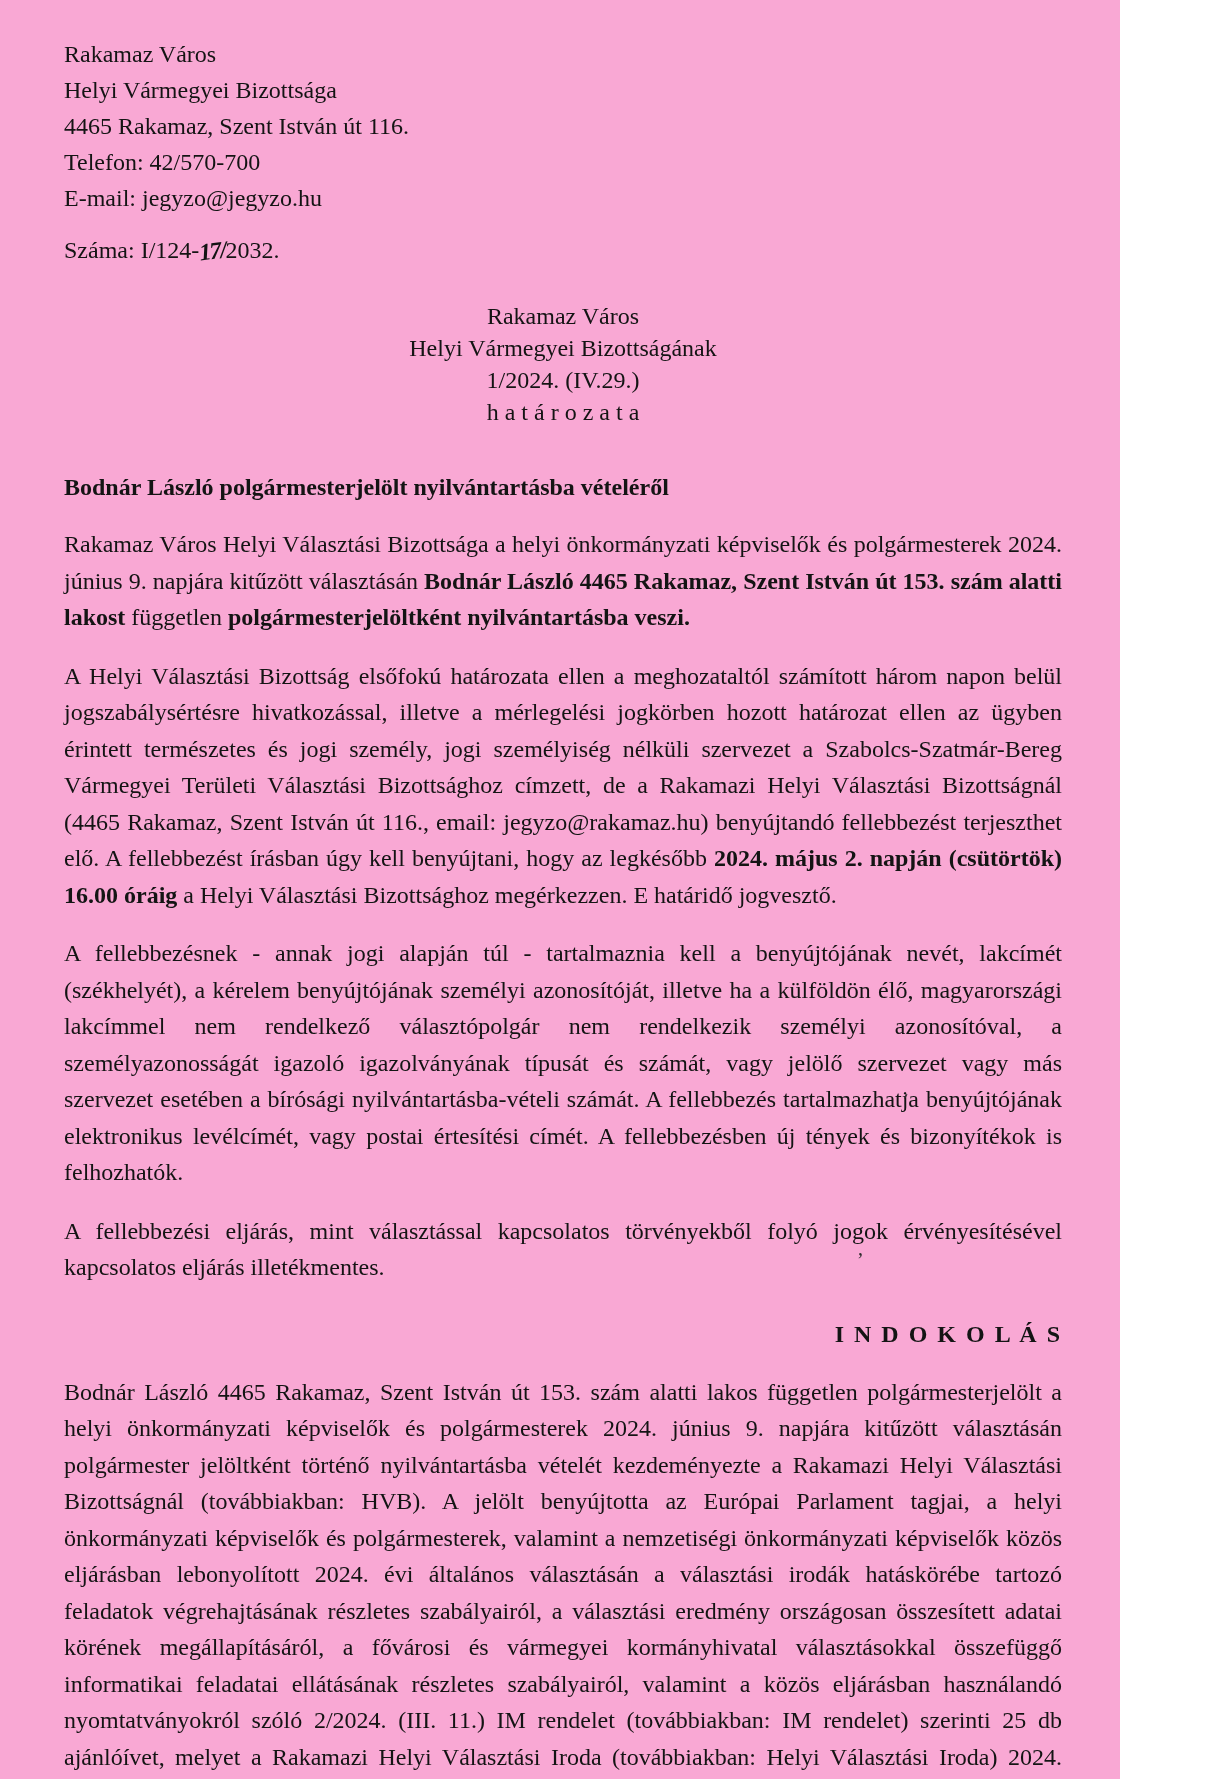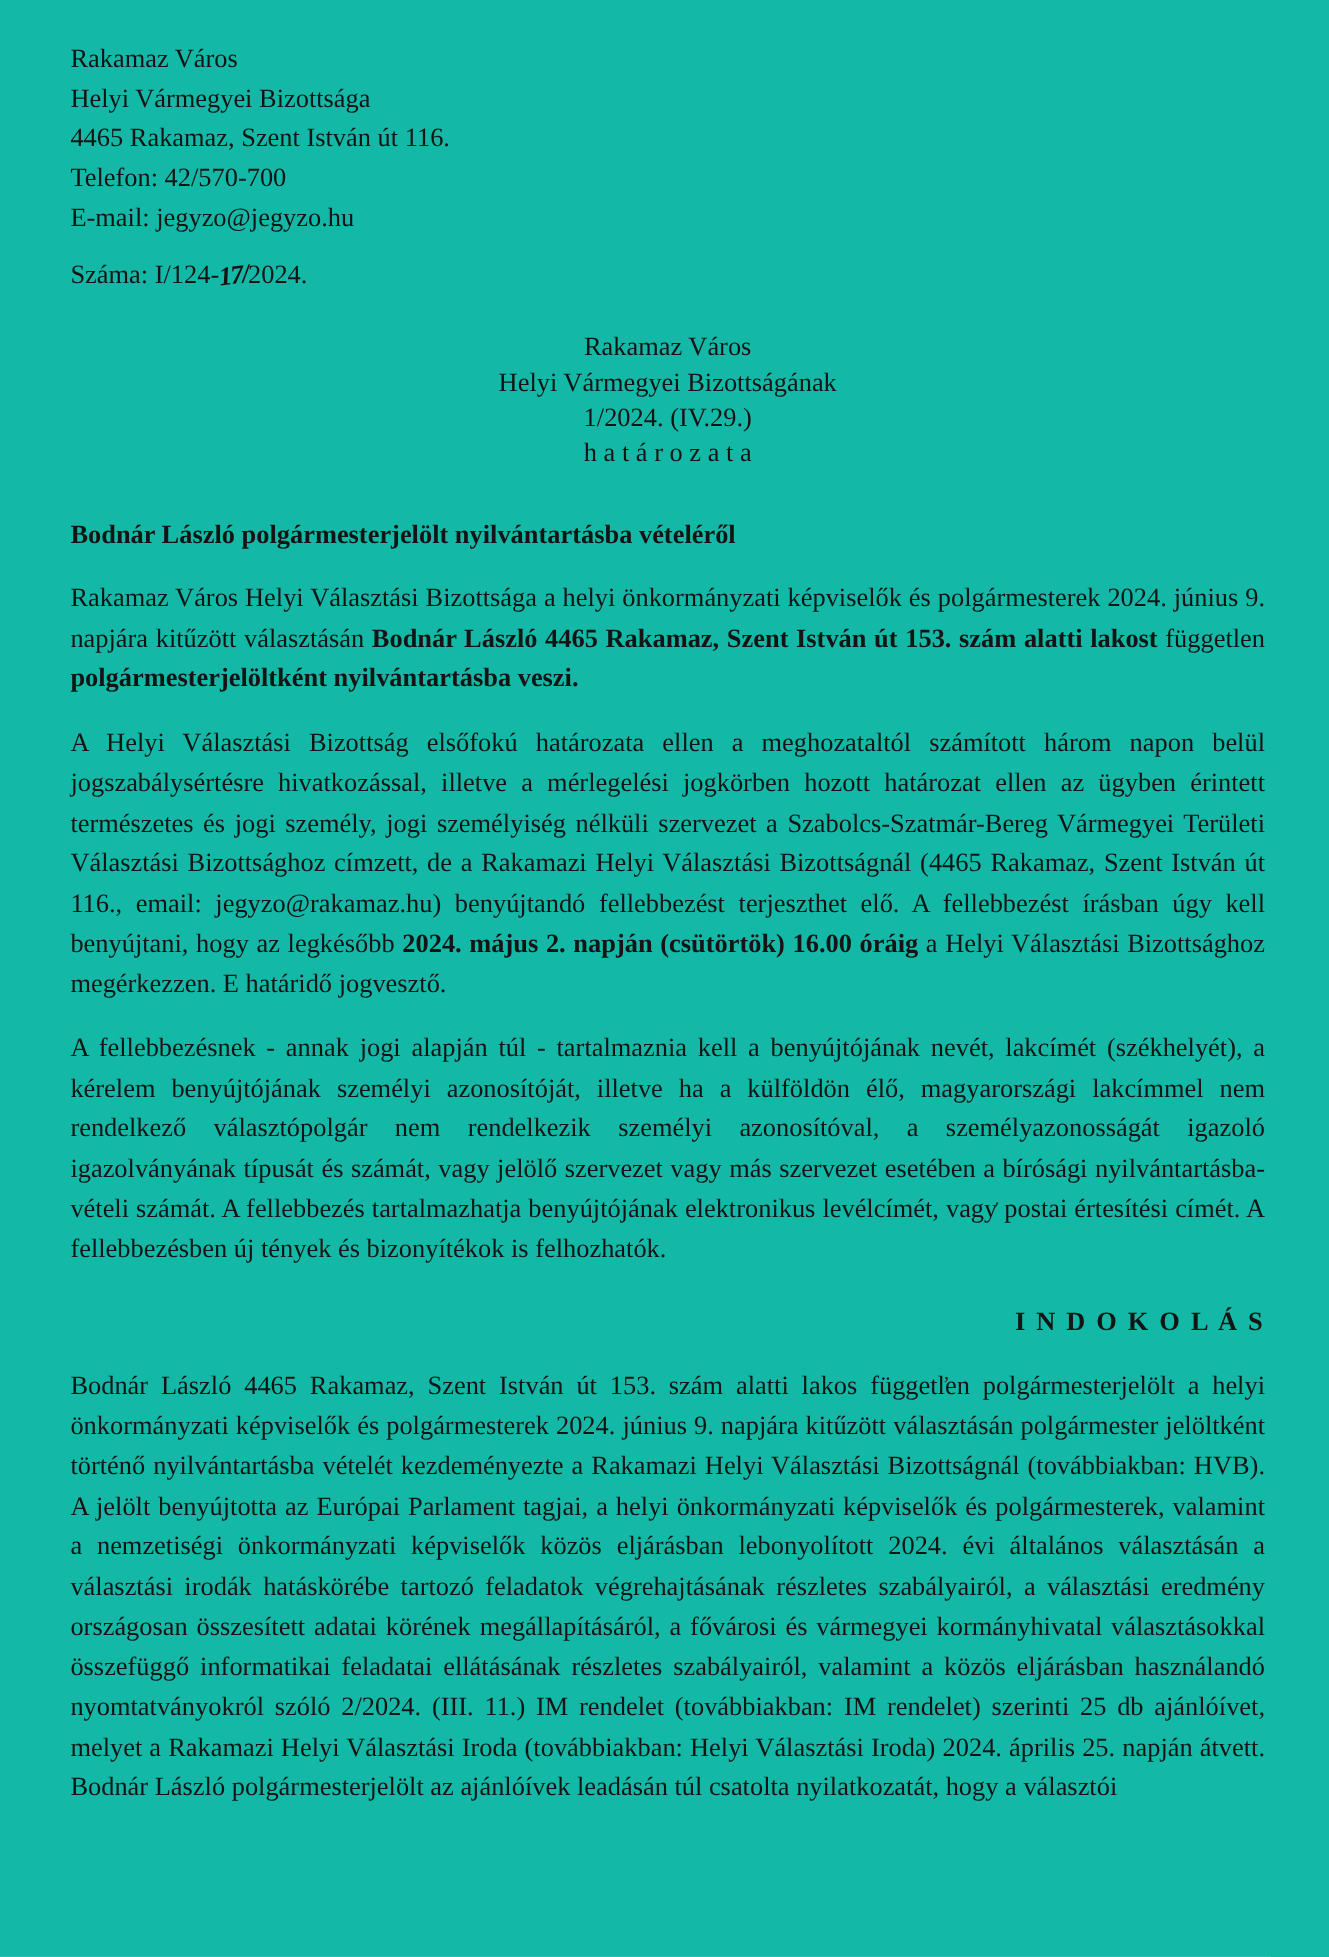--- a/index.html
+++ b/index.html
@@ -1,21 +1,21 @@
 <!DOCTYPE html>
 <html lang="hu"><head>
 <meta charset="utf-8">
 <style>
   html,body { margin:0; padding:0; background:#ffffff; }
   .page {
     position:relative;
-    width:1208px;
+    width:1120px;
     height:1779px;
     overflow:hidden;
-    background:#14b8a6;
+    background:#f9a8d4;
     color:#141414;
     font-family:"Liberation Serif", serif;
     font-size:24px;
   }
   .inner { padding:36px 58px 0 64px; }
 
   .letterhead p { margin:0; line-height:36px; }
 
   .case-number { margin:16px 0 0 0; line-height:36px; }
   .hand {
@@ -66,37 +66,38 @@
   <div class="inner">
 
     <div class="letterhead">
       <p>Rakamaz Város</p>
       <p>Helyi Vármegyei Bizottsága</p>
       <p>4465 Rakamaz, Szent István út 116.</p>
       <p>Telefon: 42/570-700</p>
       <p>E-mail: jegyzo@jegyzo.hu</p>
     </div>
 
-    <p class="case-number"><span>Száma: I/124-</span><span class="hand">17/</span><span>2024.</span></p>
+    <p class="case-number"><span>Száma: I/124-</span><span class="hand">17/</span><span>2032.</span></p>
 
     <div class="title-block">
       <div>Rakamaz Város</div>
       <div>Helyi Vármegyei Bizottságának</div>
       <div>1/2024. (IV.29.)</div>
       <div>h a t á r o z a t a</div>
     </div>
 
     <div class="subject">Bodnár László polgármesterjelölt nyilvántartásba vételéről</div>
 
     <p class="body"><span>Rakamaz Város Helyi Választási Bizottsága a helyi önkormányzati képviselők és polgármesterek 2024. június 9. napjára kitűzött választásán </span><span class="b">Bodnár László 4465 Rakamaz, Szent István út 153. szám alatti lakost</span><span> független </span><span class="b">polgármesterjelöltként nyilvántartásba veszi.</span></p>
 
     <p class="body"><span>A Helyi Választási Bizottság elsőfokú határozata ellen a meghozataltól számított három napon belül jogszabálysértésre hivatkozással, illetve a mérlegelési jogkörben hozott határozat ellen az ügyben érintett természetes és jogi személy, jogi személyiség nélküli szervezet a Szabolcs-Szatmár-Bereg Vármegyei Területi Választási Bizottsághoz címzett, de a Rakamazi Helyi Választási Bizottságnál (4465 Rakamaz, Szent István út 116., email: jegyzo@rakamaz.hu) benyújtandó fellebbezést terjeszthet elő. A fellebbezést írásban úgy kell benyújtani, hogy az legkésőbb </span><span class="b">2024. május 2. napján (csütörtök) 16.00 óráig</span><span> a Helyi Választási Bizottsághoz megérkezzen. E határidő jogvesztő.</span></p>
 
     <p class="body">A fellebbezésnek - annak jogi alapján túl - tartalmaznia kell a benyújtójának nevét, lakcímét (székhelyét), a kérelem benyújtójának személyi azonosítóját, illetve ha a külföldön élő, magyarországi lakcímmel nem rendelkező választópolgár nem rendelkezik személyi azonosítóval, a személyazonosságát igazoló igazolványának típusát és számát, vagy jelölő szervezet vagy más szervezet esetében a bírósági nyilvántartásba-vételi számát. A fellebbezés tartalmazhatja benyújtójának elektronikus levélcímét, vagy postai értesítési címét. A fellebbezésben új tények és bizonyítékok is felhozhatók.</p>
 
+    <p class="body">A fellebbezési eljárás, mint választással kapcsolatos törvényekből folyó jogok érvényesítésével kapcsolatos eljárás illetékmentes.</p>
 
     <div class="heading">I N D O K O L Á S</div>
 
     <p class="body">Bodnár László 4465 Rakamaz, Szent István út 153. szám alatti lakos független polgármesterjelölt a helyi önkormányzati képviselők és polgármesterek 2024. június 9. napjára kitűzött választásán polgármester jelöltként történő nyilvántartásba vételét kezdeményezte a Rakamazi Helyi Választási Bizottságnál (továbbiakban: HVB). A jelölt benyújtotta az Európai Parlament tagjai, a helyi önkormányzati képviselők és polgármesterek, valamint a nemzetiségi önkormányzati képviselők közös eljárásban lebonyolított 2024. évi általános választásán a választási irodák hatáskörébe tartozó feladatok végrehajtásának részletes szabályairól, a választási eredmény országosan összesített adatai körének megállapításáról, a fővárosi és vármegyei kormányhivatal választásokkal összefüggő informatikai feladatai ellátásának részletes szabályairól, valamint a közös eljárásban használandó nyomtatványokról szóló 2/2024. (III. 11.) IM rendelet (továbbiakban: IM rendelet) szerinti 25 db ajánlóívet, melyet a Rakamazi Helyi Választási Iroda (továbbiakban: Helyi Választási Iroda) 2024. április 25. napján átvett. Bodnár László polgármesterjelölt az ajánlóívek leadásán túl csatolta nyilatkozatát, hogy a választói</p>
 
   </div>
 
   <span class="artifact artifact-1">ʹ</span>
   <span class="artifact artifact-2">,</span>
 </div>

